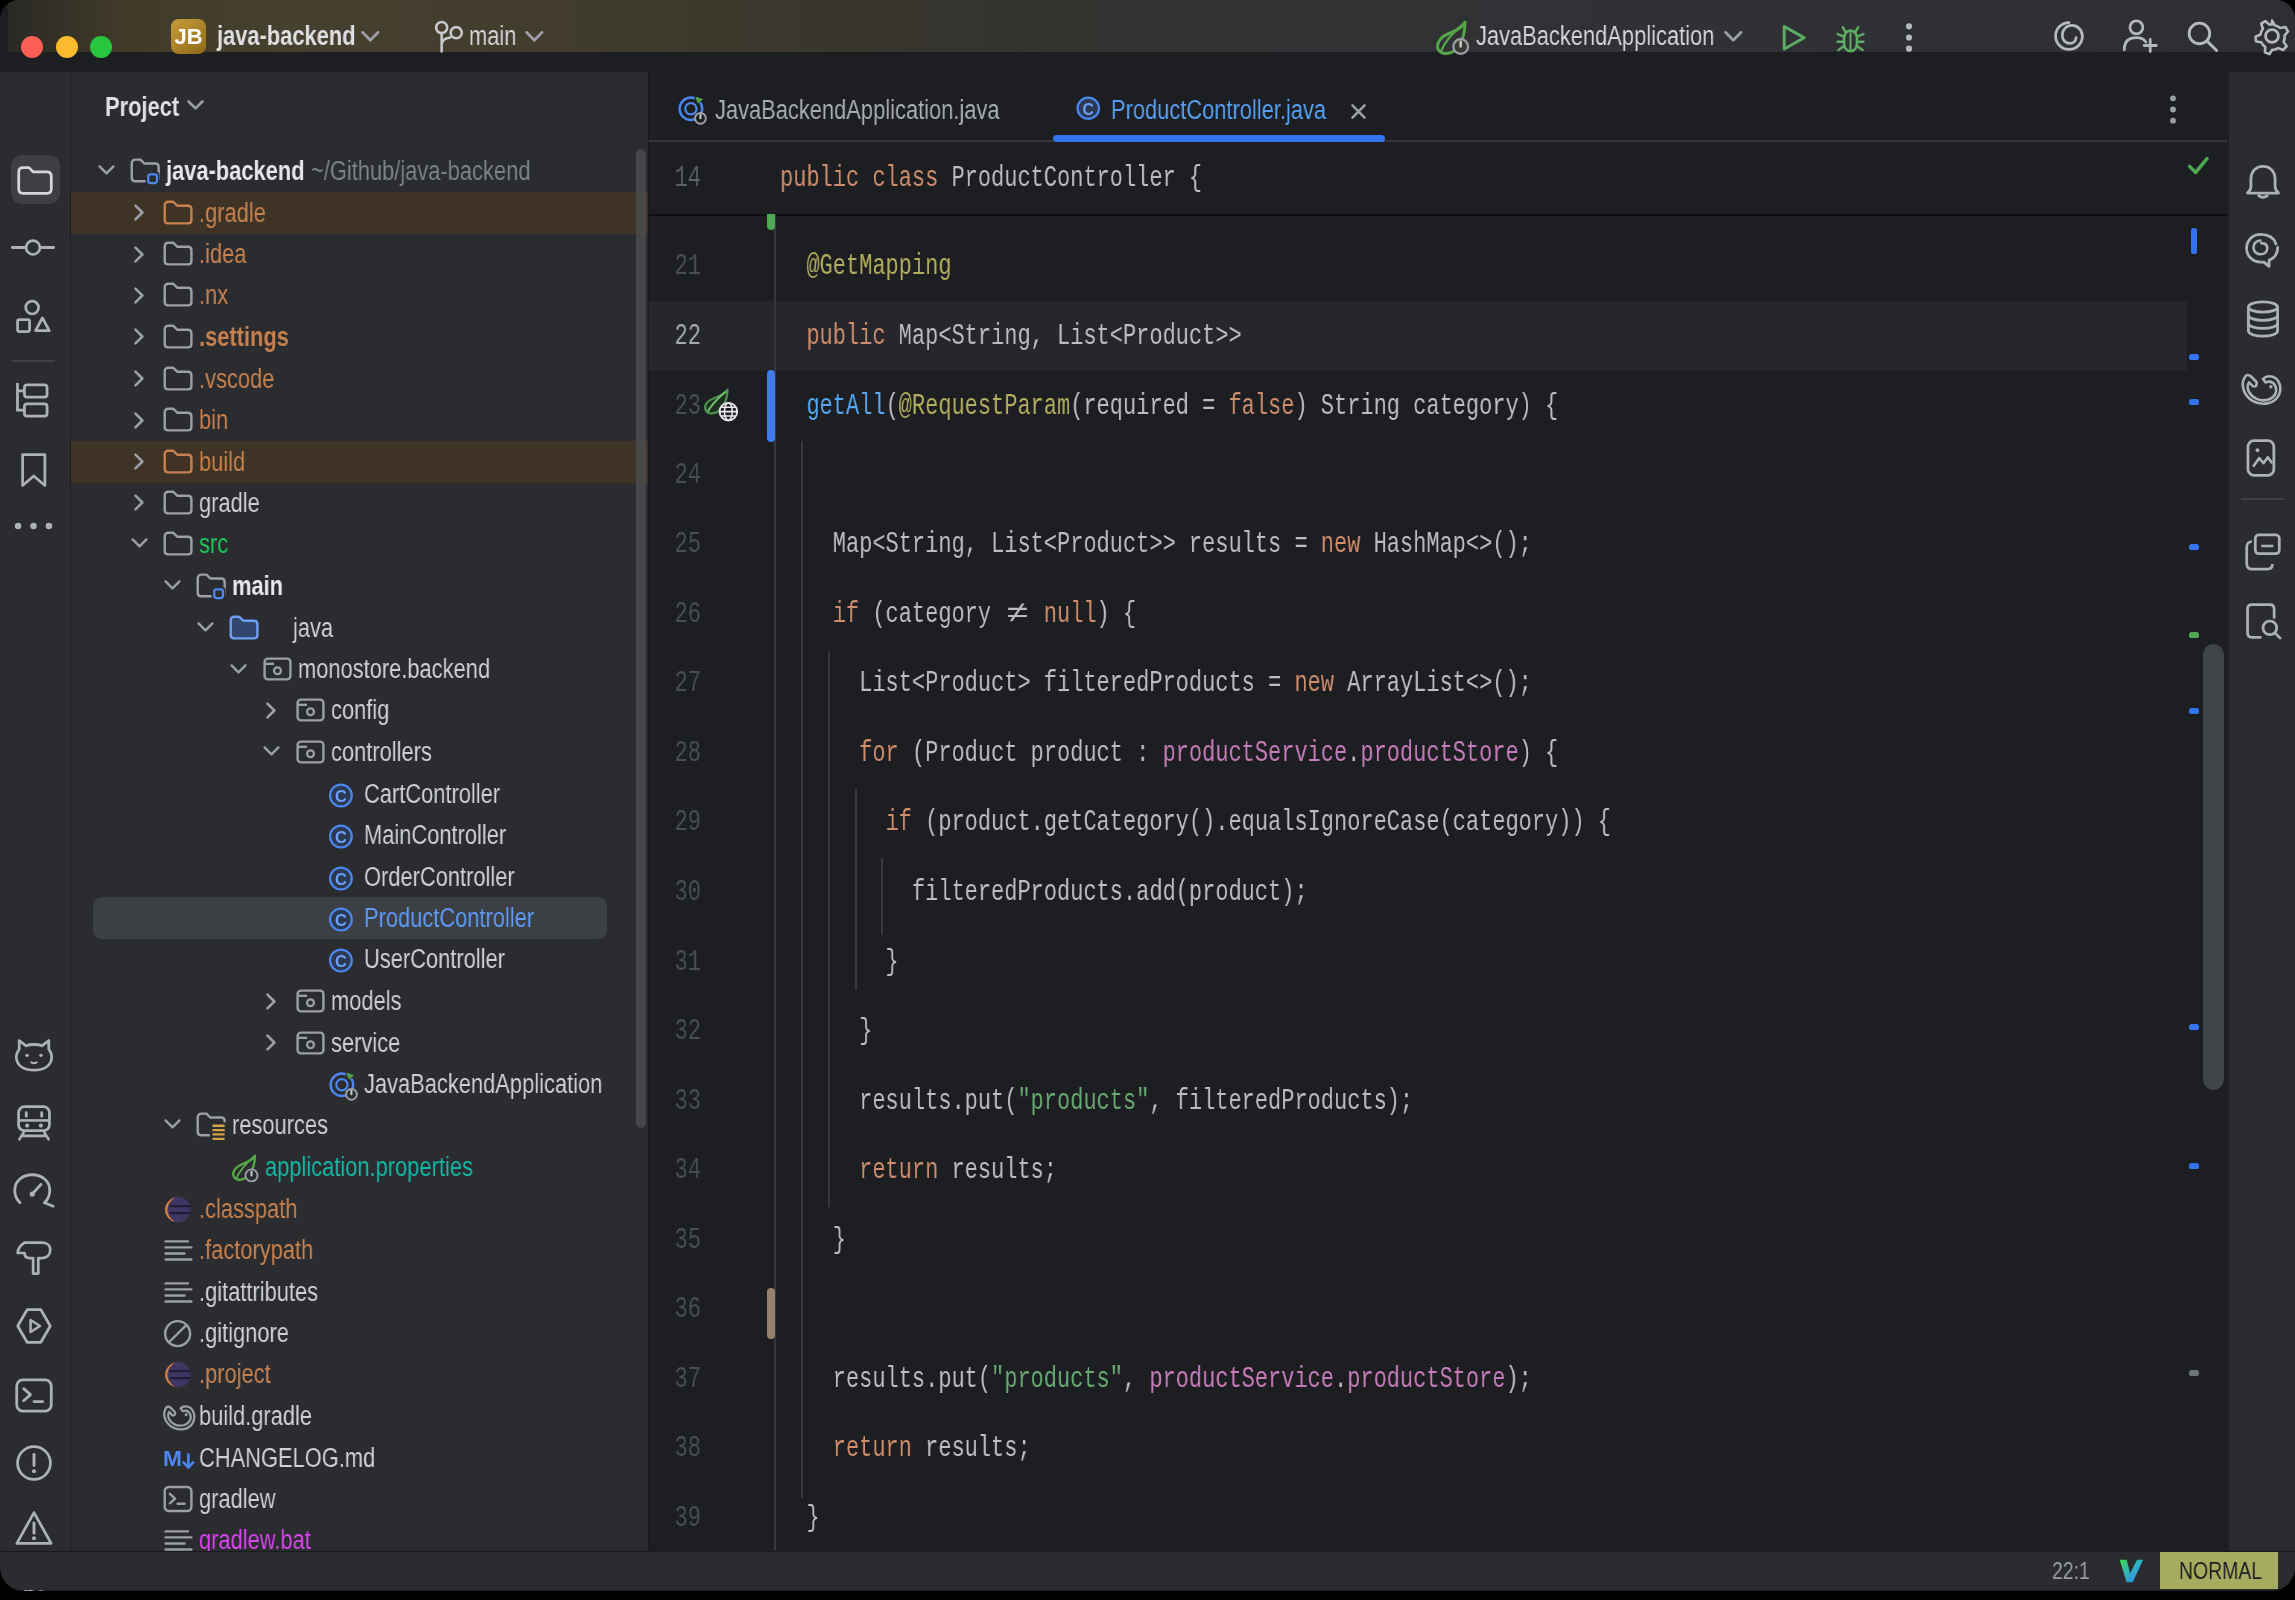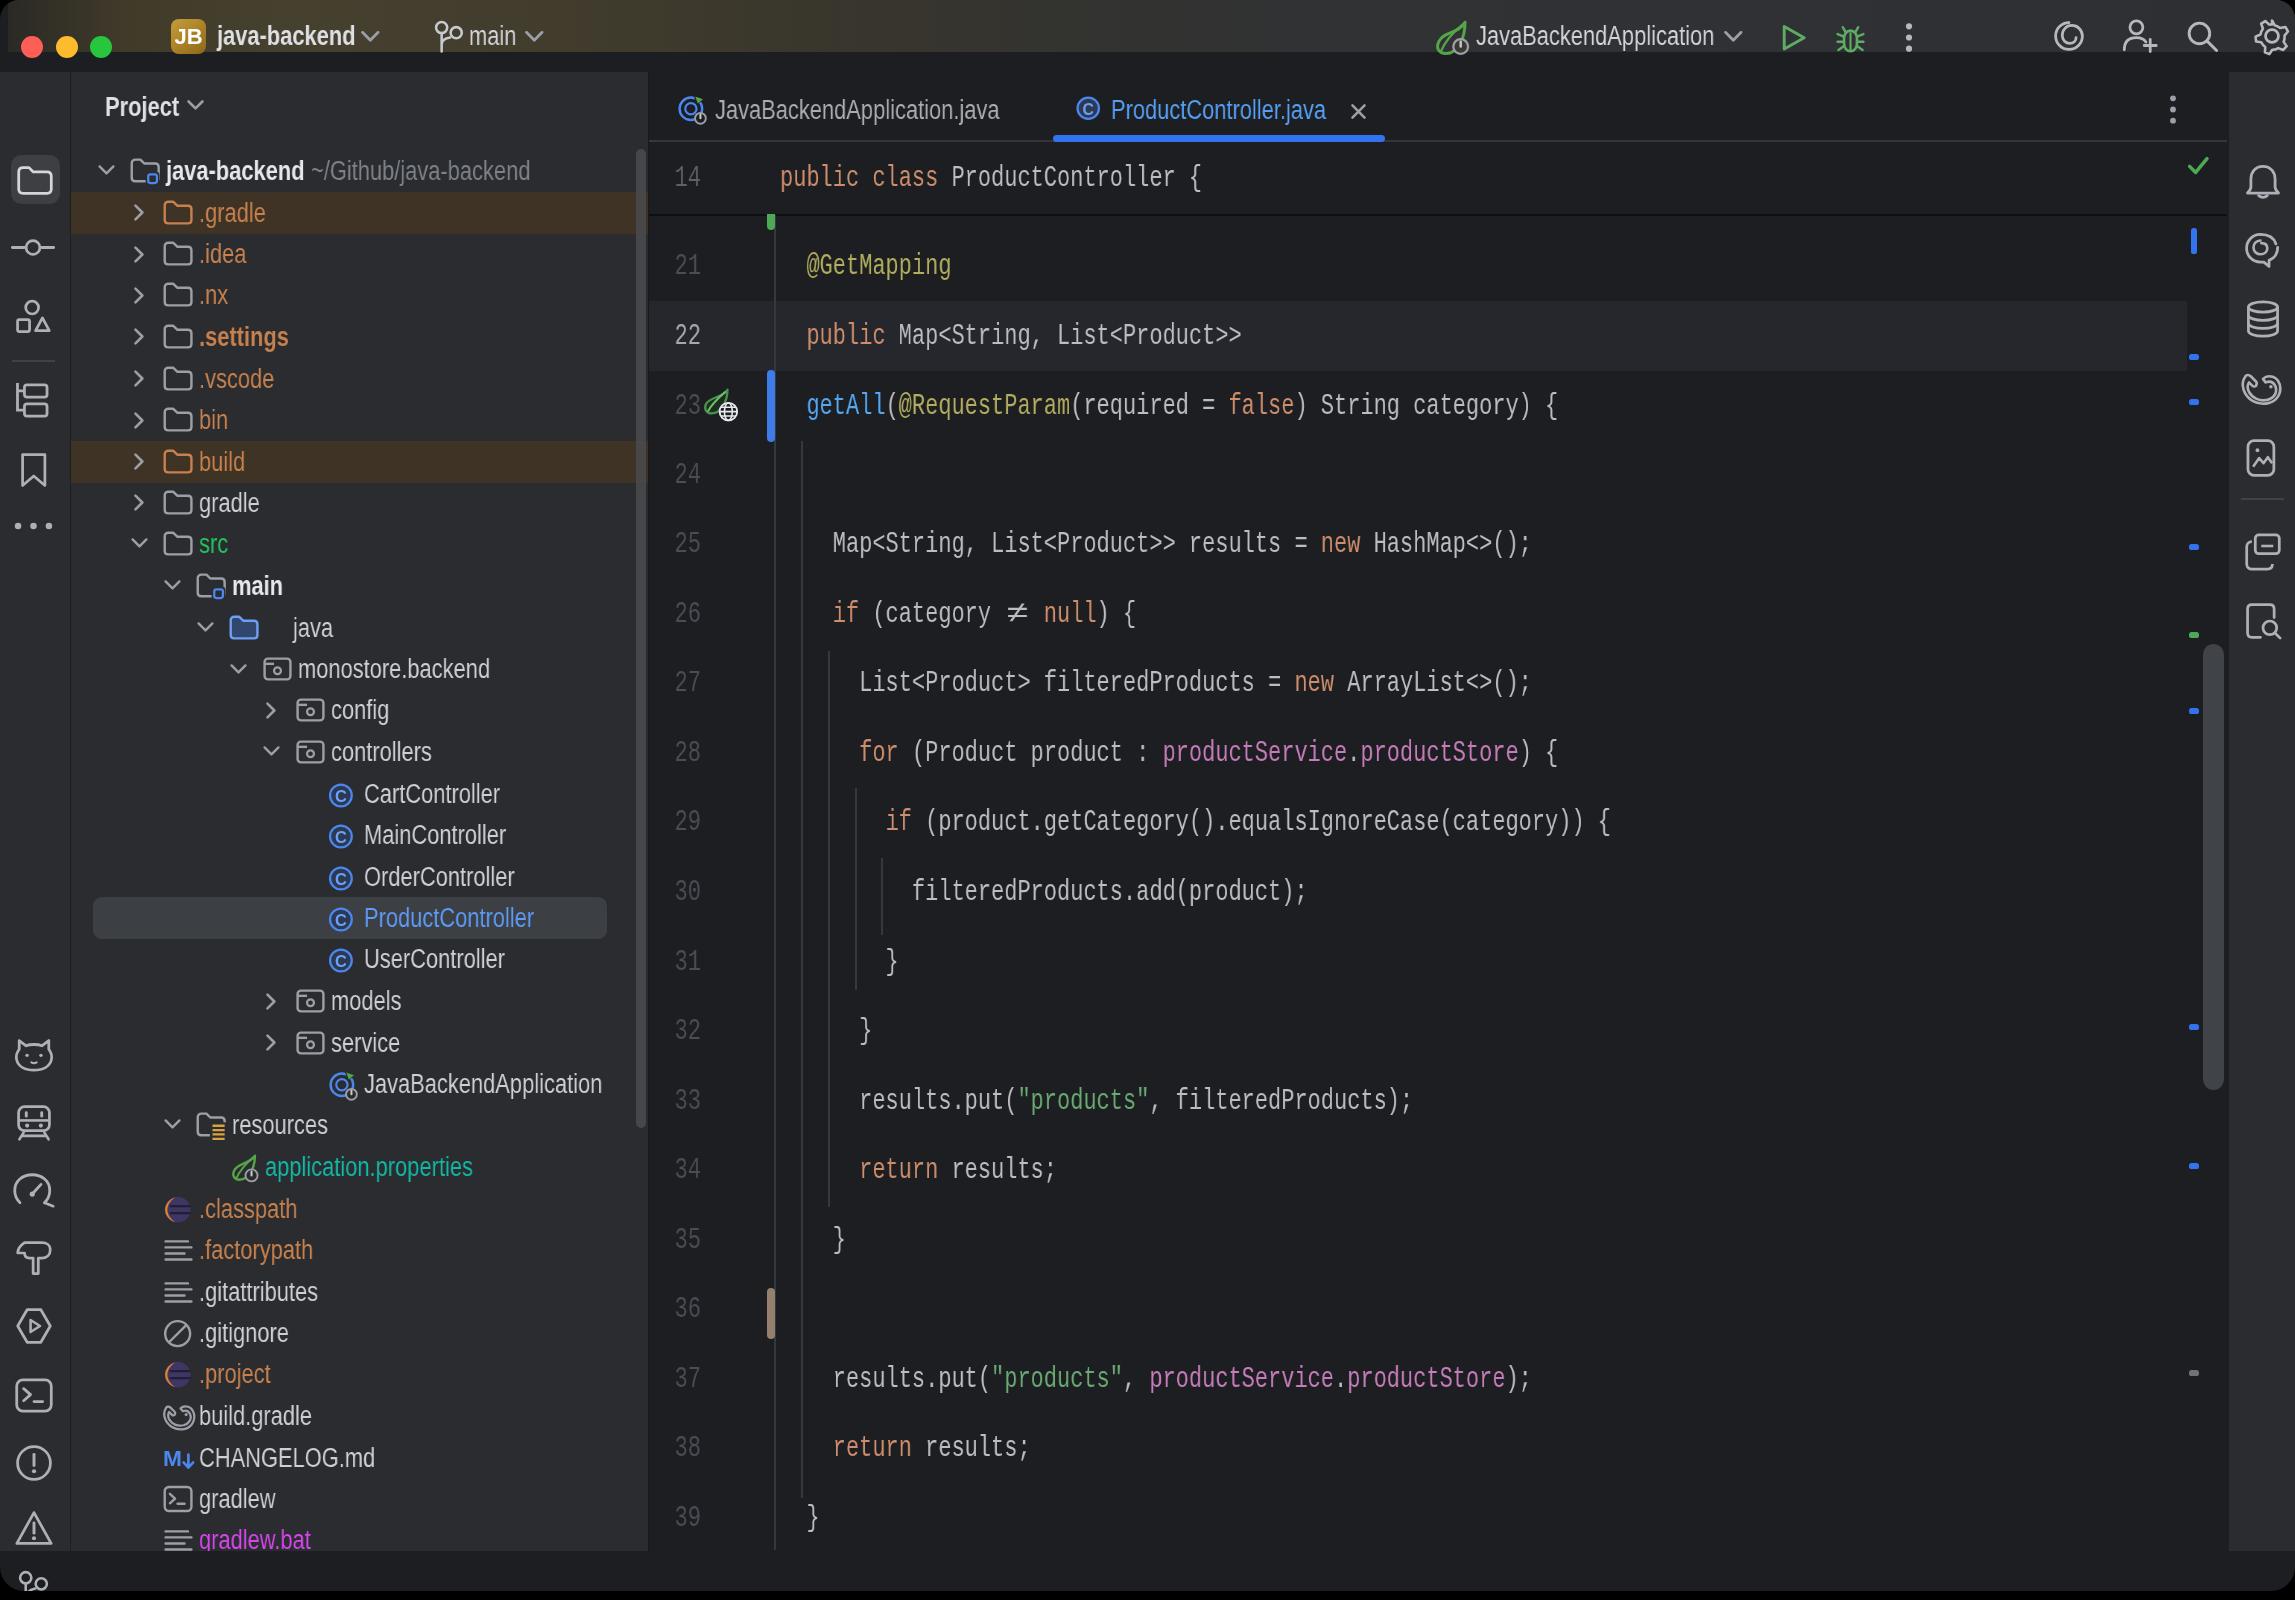--- a/index.html
+++ b/index.html
@@ -536,13 +536,27 @@
         <rect x="12" y="2" width="28" height="22" rx="4" fill="none" stroke="#aeb1b7" stroke-width="3.2"></rect>
         <path d="M8 10 C5 10 2 12 2 16 L2 36 C2 40 5 42 8 42 L26 42 C30 42 32 40 32 36" fill="none" stroke="#aeb1b7" stroke-width="3.2"></path>
         <path d="M19 15 H33" stroke="#aeb1b7" stroke-width="3"></path>
       </svg>
 <svg style="left:15.6px;top:530px;" width="36" height="38" viewBox="0 0 42 44">
         <path d="M34 18 V8 C34 5 32 3 29 3 L8 3 C5 3 3 5 3 8 L3 36 C3 39 5 41 8 41 L18 41" fill="none" stroke="#aeb1b7" stroke-width="3.2" stroke-linecap="round"></path>
         <circle cx="29" cy="30" r="8" fill="none" stroke="#aeb1b7" stroke-width="3.2"></circle>
         <path d="M35 36 L41 42" stroke="#aeb1b7" stroke-width="3.2" stroke-linecap="round"></path>
       </svg>
 </div>
+<div class="statusbar">
+<div class="abs" style="left:2052px;top:0;height:37px;line-height:37px;font-size:24px;color:#9da0a8;"><span class="tx">22:1</span></div>
+<svg style="left:2118px;top:6px;" width="26" height="26" viewBox="0 0 30 30">
+<defs>
+          <linearGradient id="vg" x1="0" y1="0" x2="1" y2="1">
+<stop offset="0" stop-color="#3ddc44"></stop>
+            <stop offset="0.5" stop-color="#2fb0c9"></stop>
+            <stop offset="1" stop-color="#2f7ee8"></stop>
+          </linearGradient>
+        </defs>
+<path d="M2 2 L10 2 L14 18 L22 2 L29 2 L17 28 L10 28 Z" fill="url(#vg)"></path>
+</svg>
+<div class="abs" style="left:2160px;top:0;width:118px;height:37px;background:#a6ad60;color:#1e1f22;font-size:24px;line-height:37px;"><span class="tx" style="margin-left:19px;">NORMAL</span></div>
+</div>
 </div>
 
 </body></html>

